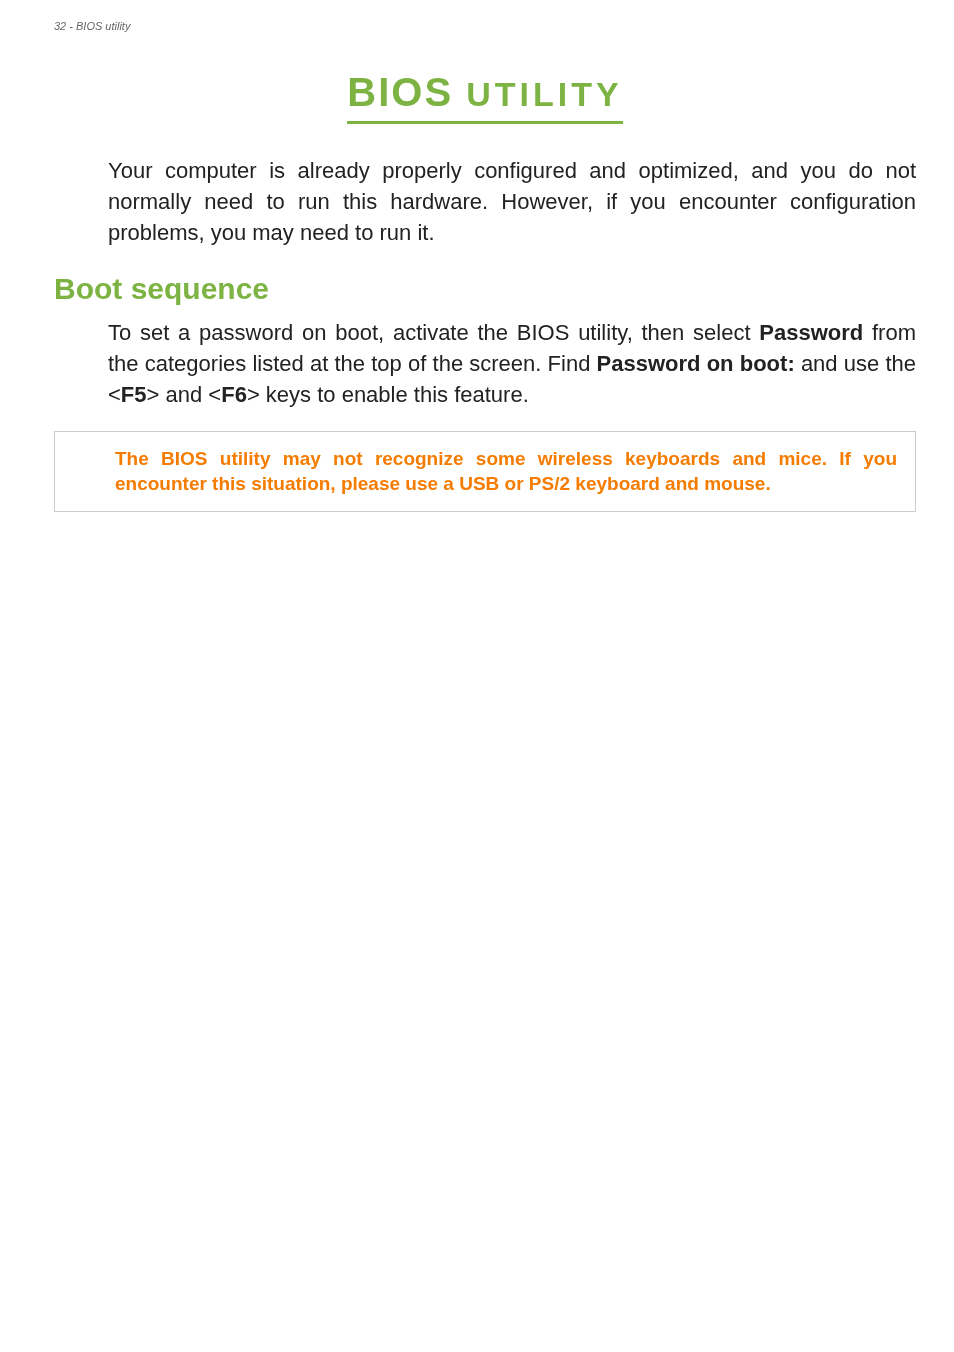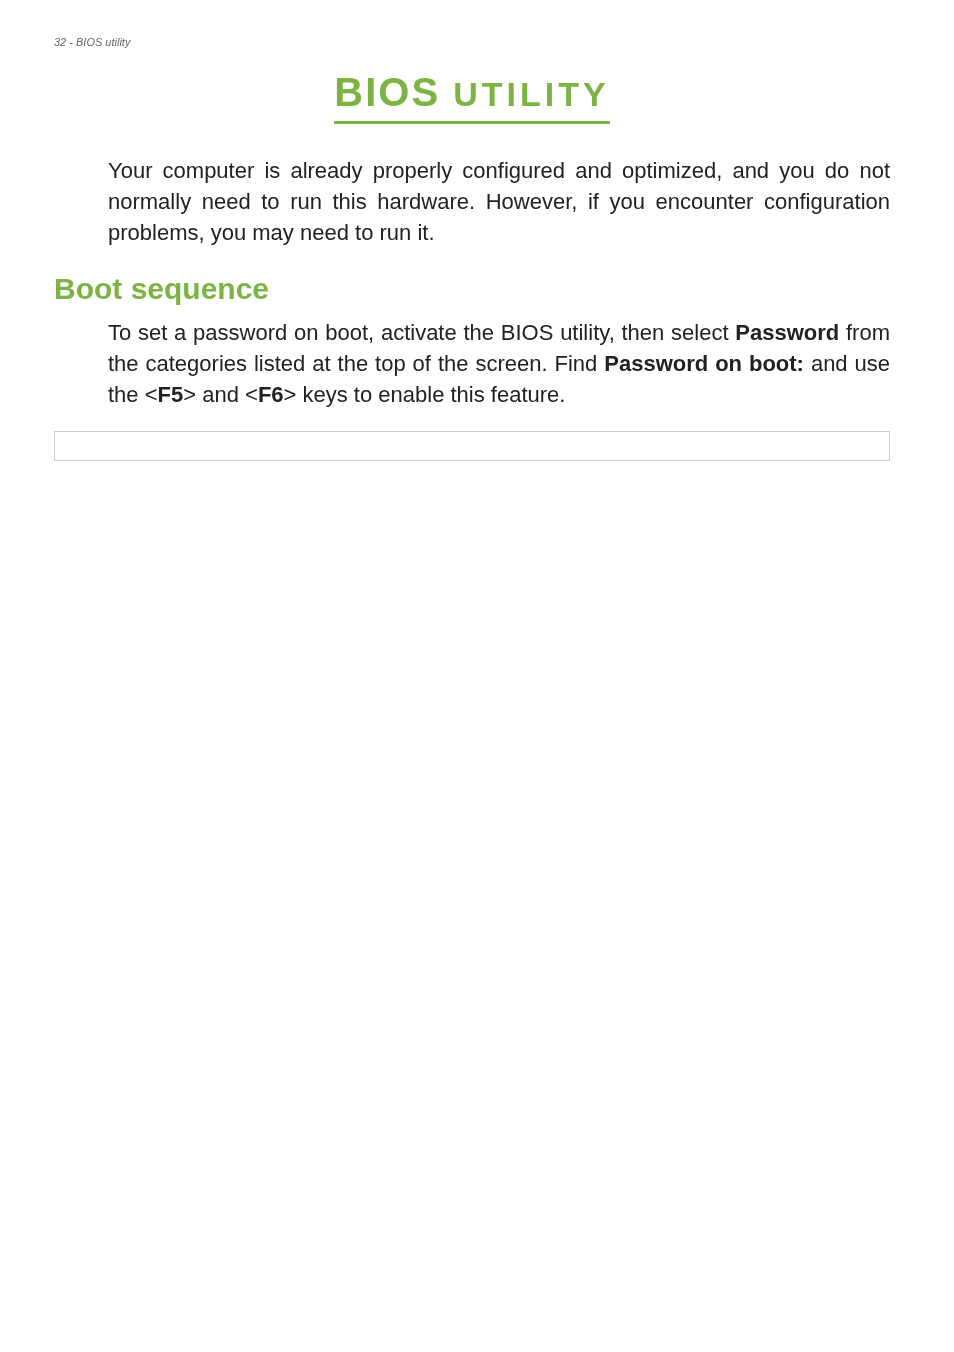--- a/index.html
+++ b/index.html
@@ -10,28 +10,28 @@
     body {
       width: 954px;
       height: 1352px;
       background: #ffffff;
       font-family: Arial, Helvetica, sans-serif;
       color: #333333;
       position: relative;
     }
     .page-header {
       position: absolute;
-      top: 36px;
+      top: 20px;
       left: 54px;
       font-size: 11px;
       font-style: italic;
       color: #666666;
     }
     .content {
-      padding: 70px 64px 0 54px;
+      padding: 70px 38px 0 54px;
     }
     .title-wrap {
       text-align: center;
       margin-bottom: 32px;
     }
     .title {
       display: inline-block;
       font-size: 40px;
       font-weight: bold;
       letter-spacing: 2px;
@@ -111,15 +111,16 @@
 
   <h2 class="section-heading">Boot sequence</h2>
 
 
 
   <p class="body-text">
     <span>To set a password on boot, activate the BIOS utility, then select </span><b>Password</b><span> from the categories listed at the top of the screen. Find </span><b>Password on boot:</b><span> and use the &lt;</span><b>F5</b><span>&gt; and &lt;</span><b>F6</b><span>&gt; keys to enable this feature.</span>
   </p>
 
   <div class="callout">
+    <div class="callout-body">The BIOS utility may  not recognize some wireless keyboards and mice. If you encounter this situation, please use a USB or PS/2 keyboard and mouse.</div>
   </div>
 
 </div>
 
 </body></html>

